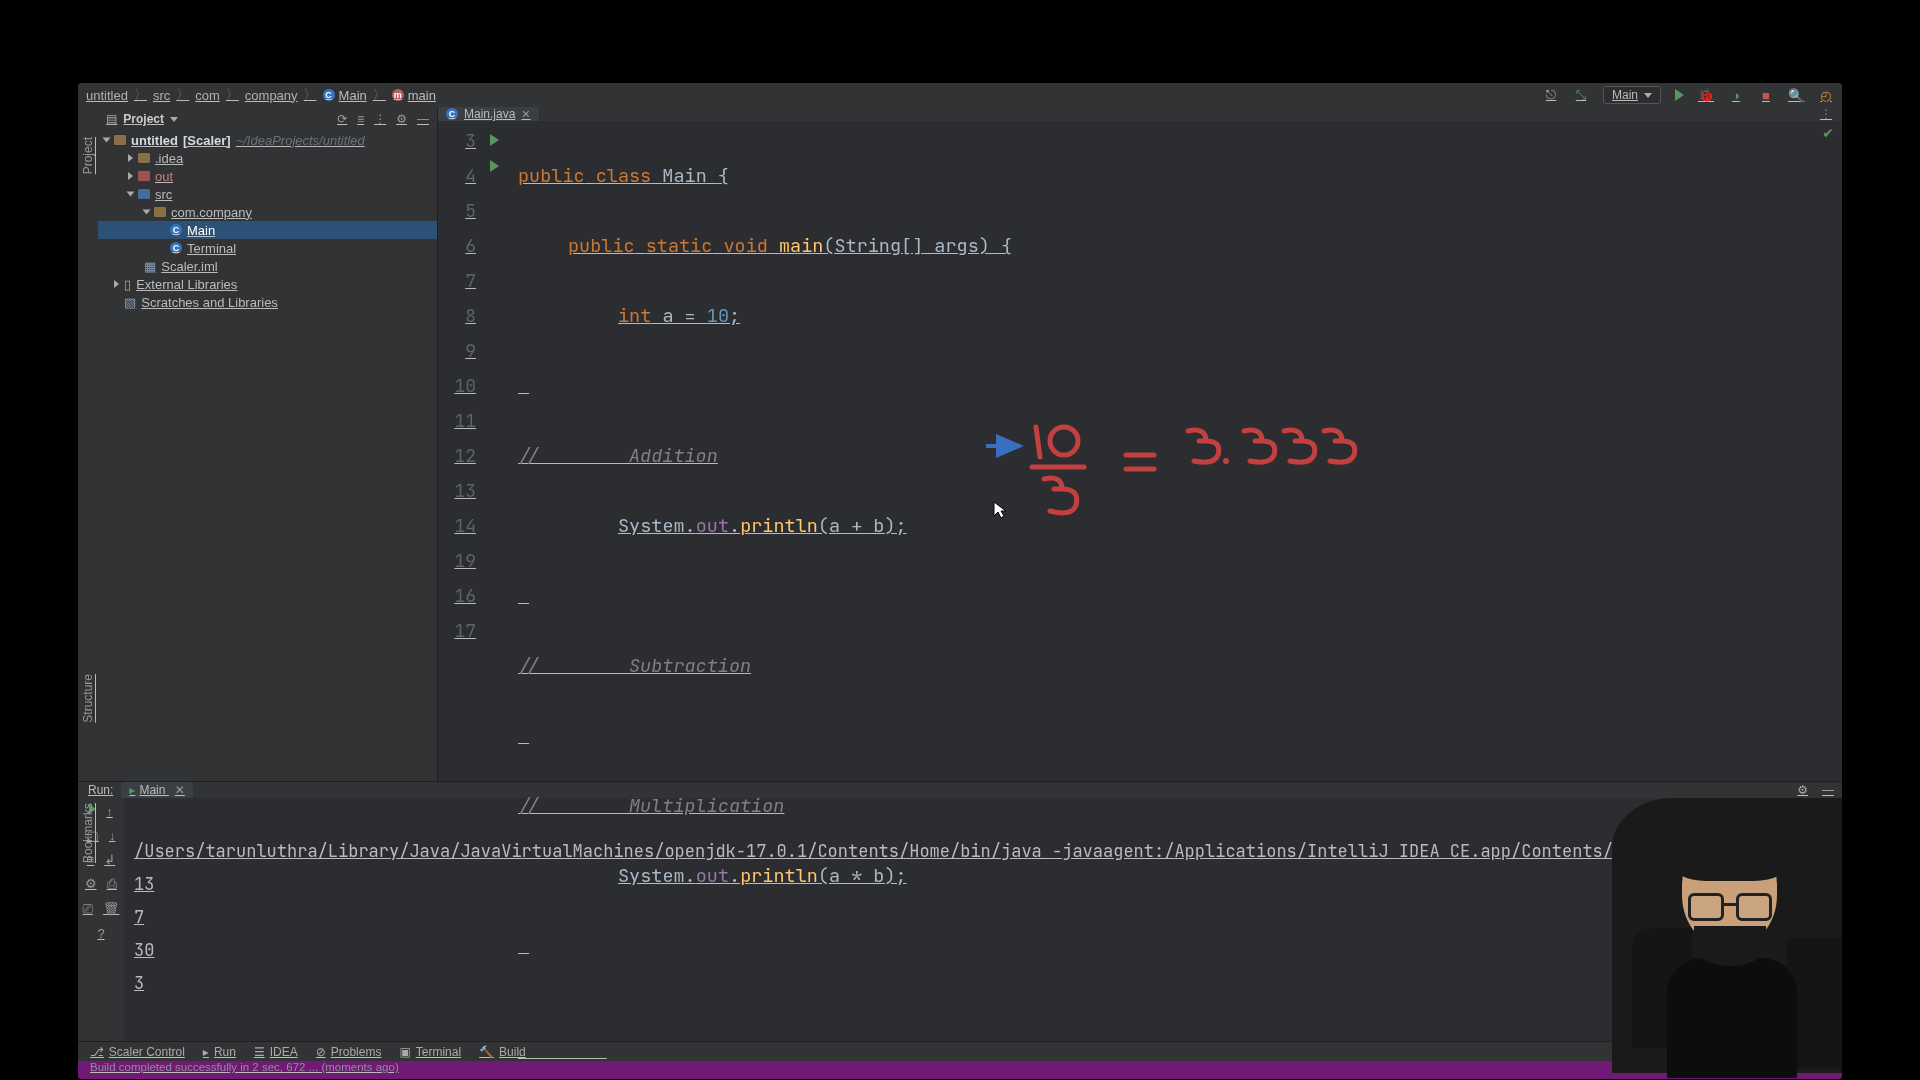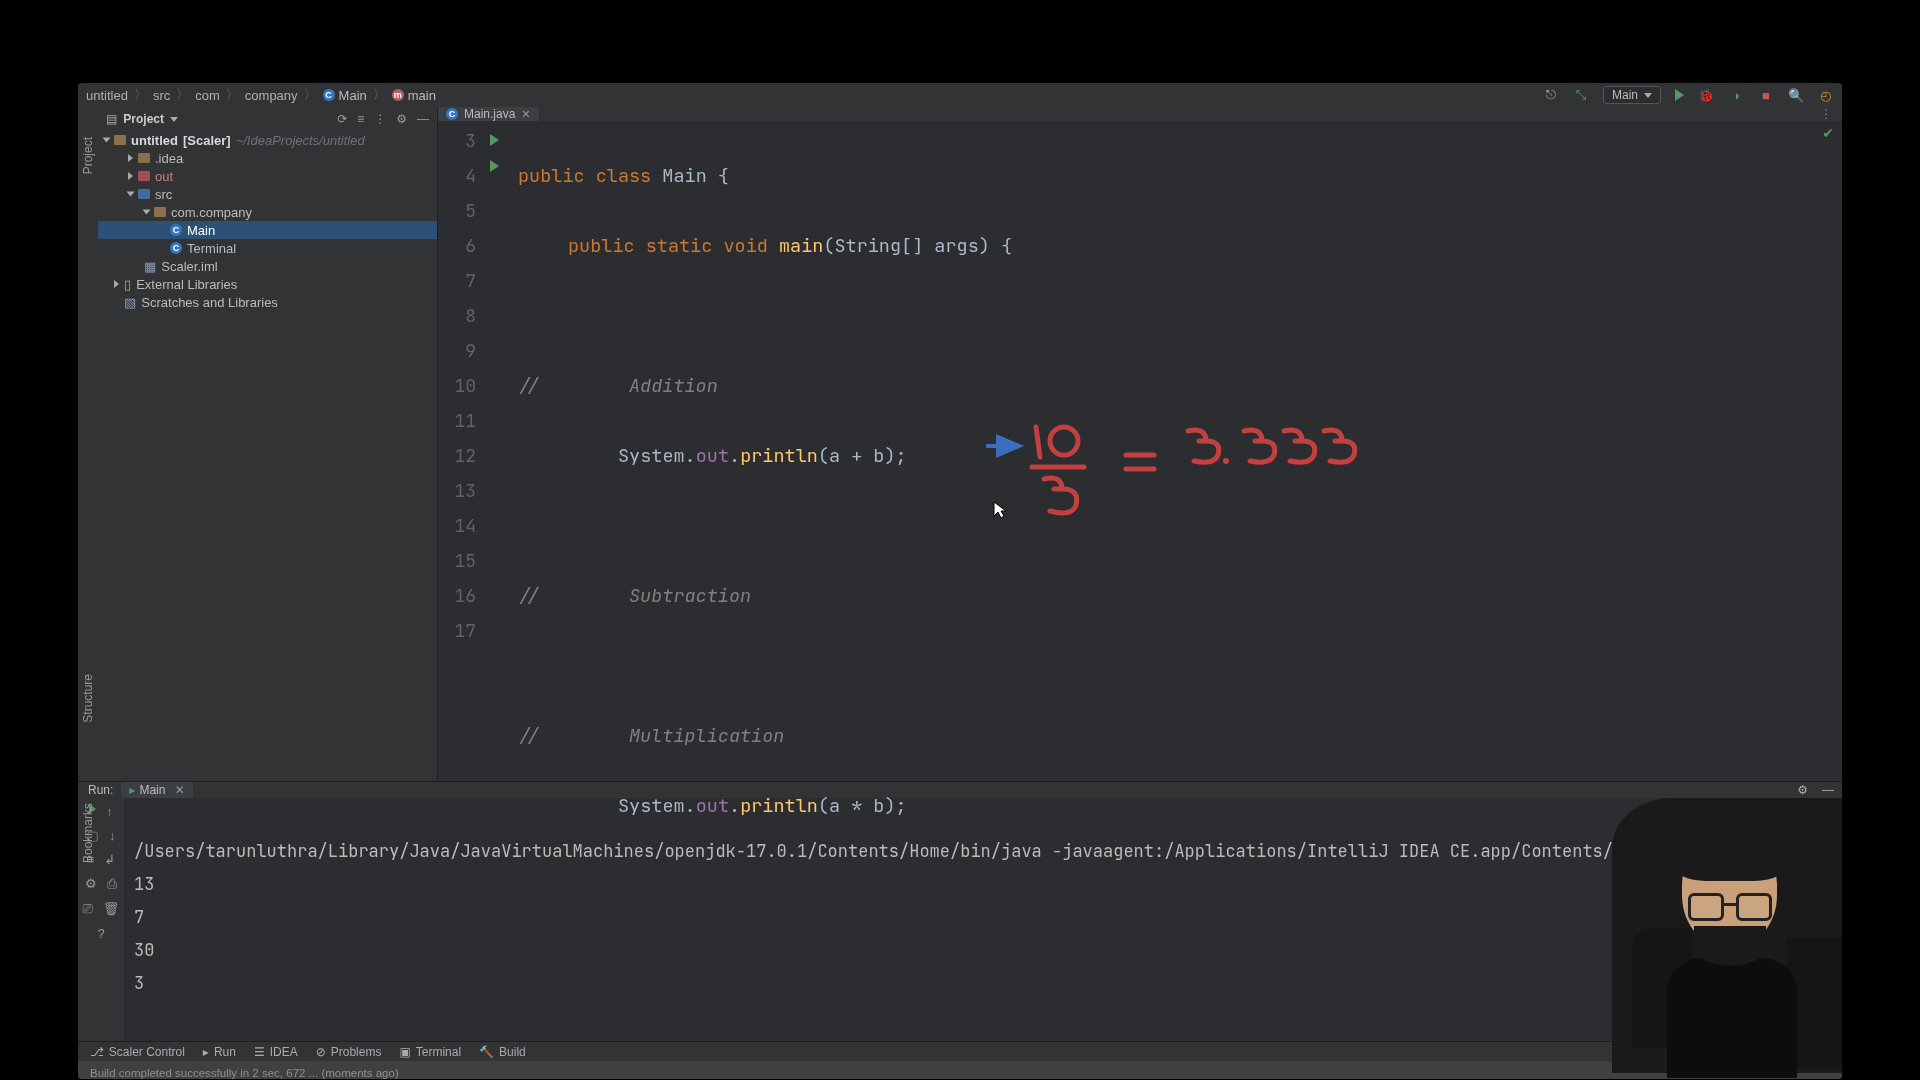--- a/index.html
+++ b/index.html
@@ -1,17 +1,17 @@
 <!DOCTYPE html>
 <html><head>
 <meta charset="utf-8">
 <style>
 * { margin:0; padding:0; box-sizing:border-box; }
 body { background:#000; font-family:"Segoe UI",Arial,sans-serif; font-size:12px; color:#bbb; overflow:hidden; width:1920px; height:1080px; position:relative;}
-.stage { position:absolute; left:78px; top:83px; width:1764px; height:996px; background:#2b2d30; display:flex; flex-direction:column; border-radius:4px; overflow:hidden;}
+.stage { position:absolute; left:78px; top:83px; width:1764px; height:996px; background:#2b2d30; display:flex; flex-direction:column; border-radius:4px; overflow:hidden;text-decoration:underline;}
 
 
 .topbar{ height:24px; background:#313335; display:flex; align-items:center; padding:0 8px; gap:6px; font-size:13px;}
 .bc-sep{ color:#777; }
 .bc-item{ color:#b0b0b0;}
 .bc-class{ display:flex; align-items:center; gap:4px;}
 .ic-class{ width:12px; height:12px; border-radius:50%; background:#3676c0; display:flex; align-items:center; justify-content:center; font-size:9px; color:#fff; font-weight:bold;}
 .ic-method{ width:12px; height:12px; border-radius:50%; background:#b45f5f; display:flex; align-items:center; justify-content:center; font-size:9px; color:#fff; font-weight:bold;}
 .topbar-right{ margin-left:auto; display:flex; align-items:center; gap:14px;}
 .ic{ width:16px; height:16px; display:flex; align-items:center; justify-content:center;}
@@ -71,21 +71,21 @@
 .run-tab .name{ background:#3b3e42; padding:1px 8px; border-radius:2px;}
 .run-tab .gear{ margin-left:auto; margin-right:6px; color:#aaa;}
 .run-body{ flex:1; display:flex;}
 .run-rail{ width:46px; background:#313335; display:flex; flex-direction:column; align-items:center; gap:9px; padding-top:6px; color:#999; font-size:13px;}
 .run-rail .r-play{ width:0;height:0;border-top:5px solid transparent;border-bottom:5px solid transparent;border-left:7px solid #57965c;}
 .console{ flex:1; background:#2b2d30; font-family:"JetBrains Mono",Menlo,monospace; font-size:17px; line-height:33px; color:#bbb; padding:4px 10px; white-space:pre;}
 
 
 .footer-tools{ height:20px; background:#313335; display:flex; align-items:center; gap:18px; padding:0 12px; font-size:12px; border-top:1px solid #1e1f22;}
 .footer-tools span{ color:#aaa; display:flex; gap:5px; align-items:center;}
-.status{ height:18px; background:#404040; display:flex; align-items:flex-end; padding:0 12px; font-size:11.5px; color:#8d9196;}
+.status{ height:18px; background:#701a75; display:flex; align-items:flex-start; padding:0 12px; font-size:11.5px; color:#8d9196;}
 
 
 .webcam{ position:absolute; bottom:0; right:0; width:230px; height:275px; background:#1a1a1a; border-top-left-radius:60px 50px; z-index:50;}
 .head{ position:absolute; left:70px; top:40px; width:95px; height:110px; background:#c9a07a; border-radius:42% 42% 48% 48%;}
 .hair{ position:absolute; left:58px; top:18px; width:120px; height:65px; background:#1a1a1a; border-radius:50% 50% 30% 30%;}
 .glasses{ position:absolute; left:76px; top:95px; width:84px; height:28px;}
 .glasses .l,.glasses .r{ position:absolute; width:36px; height:28px; border:3px solid #222; border-radius:6px; background:rgba(255,255,255,0.05);}
 .glasses .l{ left:0;} .glasses .r{ right:0;}
 .glasses .br{ position:absolute; left:36px; top:10px; width:12px; height:3px; background:#222;}
 .beard{ position:absolute; left:82px; top:128px; width:72px; height:40px; background:#1a1a1a; border-radius:0 0 50% 50%;}
@@ -222,31 +222,32 @@
             <div>5</div>
           <div>6</div>
             <div>7</div>
             <div>8</div>
           <div>9</div>
             <div>10</div>
             <div>11</div>
           <div>12</div>
             <div>13</div>
             <div>14</div>
-          <div>15</div>
+          <div>19</div>
             <div>16</div>
             <div>17</div>
         </div>
         <div class="gutter-run">
           <div class="play-sm"></div>
           <div class="play-sm"></div>
         </div>
         <div class="code">
 <div><span class="kw">public</span> <span class="kw">class</span> <span>Main</span> <span>{</span></div>
 <div><span class="ind1"></span><span class="kw">public</span> <span class="kw">static</span> <span class="kw">void</span> <span class="fn">main</span><span>(String[] args) {</span></div>
+<div><span class="ind2"></span><span class="kw">int</span><span> a = </span><span class="num">10</span><span>;</span></div>
 <div>&nbsp;</div>
 <div><span class="cmt">//        Addition</span></div>
 <div><span class="ind2"></span><span>System.</span><span class="field">out</span><span>.</span><span class="fn">println</span><span>(a + b);</span></div>
 <div>&nbsp;</div>
 <div><span class="cmt">//        Subtraction</span></div>
 <div>&nbsp;</div>
 <div><span class="cmt">//        Multiplication</span></div>
 <div><span class="ind2"></span><span>System.</span><span class="field">out</span><span>.</span><span class="fn">println</span><span>(a * b);</span></div>
 <div>&nbsp;</div>
 

